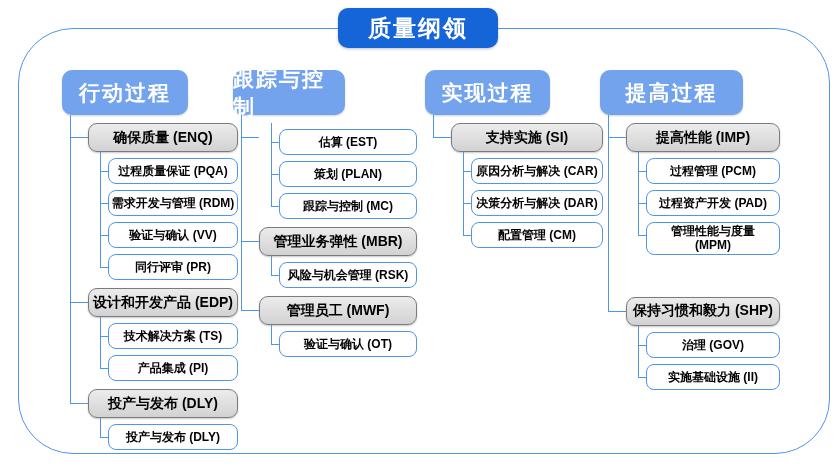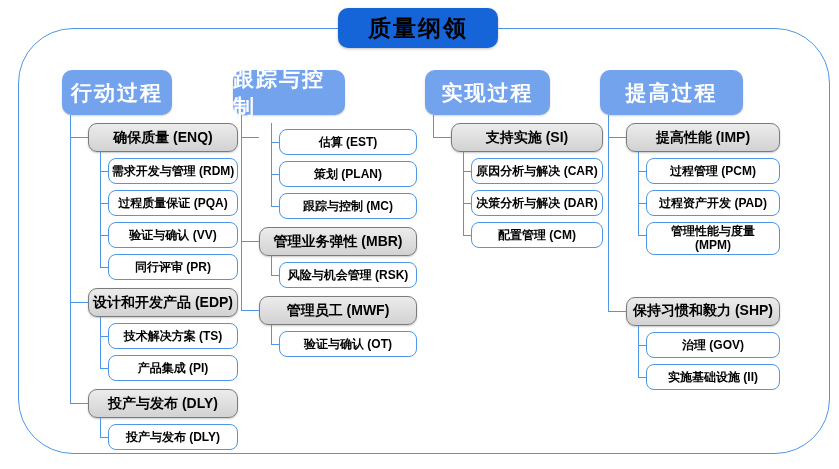--- a/index.html
+++ b/index.html
@@ -7,35 +7,35 @@
     position:relative;width:839px;height:469px;background:#fff;overflow:hidden;
     font-family:"Liberation Sans","DejaVu Sans",sans-serif;color:#000;
   }
   .frame{
     position:absolute;left:18px;top:28px;width:812px;height:426px;
     border:1.5px solid var(--frame-border,#4E96E8);border-radius:55px;
     box-sizing:border-box;background:transparent;
   }
   .title{
     position:absolute;left:338px;top:8px;width:160px;height:40px;z-index:3;
-    background:var(--title-bg,#1565D8);border-radius:10px;color:#000000;
+    background:var(--title-bg,#1565D8);border-radius:10px;color:#ffffff;
     font-size:23px;font-weight:bold;display:flex;align-items:center;justify-content:center;
     letter-spacing:2px;box-shadow:0 1px 3px rgba(0,0,0,.25);
   }
   .column{position:absolute;top:70px;z-index:2;}
   .col1{left:62px;width:176px;}
   .col2{left:233px;width:184px;}
   .col3{left:425px;width:178px;}
   .col4{left:600px;width:180px;}
   .header{
     height:45px;border-radius:10px;background:var(--header-bg,#74A3ED);color:#fff;
     font-size:21px;font-weight:bold;display:flex;align-items:center;justify-content:center;
     letter-spacing:2px;box-shadow:0 1px 2px rgba(0,0,0,.18);box-sizing:border-box;
   }
-  .col1 .header{width:110px;}
+  .col1 .header{width:126px;}
   .col2 .header{width:112px;}
   .col3 .header{width:125px;font-family:Liberation Serif, serif;}
   .col4 .header{width:143px;}
   .groups{margin-left:8px;}
   .group{position:relative;padding-left:18px;padding-top:8px;}
   .group::before{content:"";position:absolute;left:0;top:0;height:100%;
     border-left:1.5px solid var(--line,#4E96E8);}
   .group::after{content:"";position:absolute;left:0;top:22px;width:18px;
     border-top:1.5px solid var(--line,#4E96E8);}
   .group:last-child::before{height:23px;}
@@ -70,24 +70,24 @@
   <div class="frame"></div>
   <div class="title">质量纲领</div>
 
   <div class="column col1">
     <div class="header">行动过程</div>
     <div class="groups">
       <div class="group">
         <div class="gbox">确保质量 (ENQ)</div>
         <div class="children">
           <div class="child">
+              <div class="wbox">过程质量保证 (PQA)</div>
+            </div>
+          <div class="child">
               <div class="wbox">需求开发与管理 (RDM)</div>
-            </div>
-          <div class="child">
-              <div class="wbox">过程质量保证 (PQA)</div>
             </div>
           <div class="child">
               <div class="wbox">验证与确认 (VV)</div>
             </div>
           <div class="child">
               <div class="wbox">同行评审 (PR)</div>
             </div>
         </div>
       </div>
       <div class="group">

